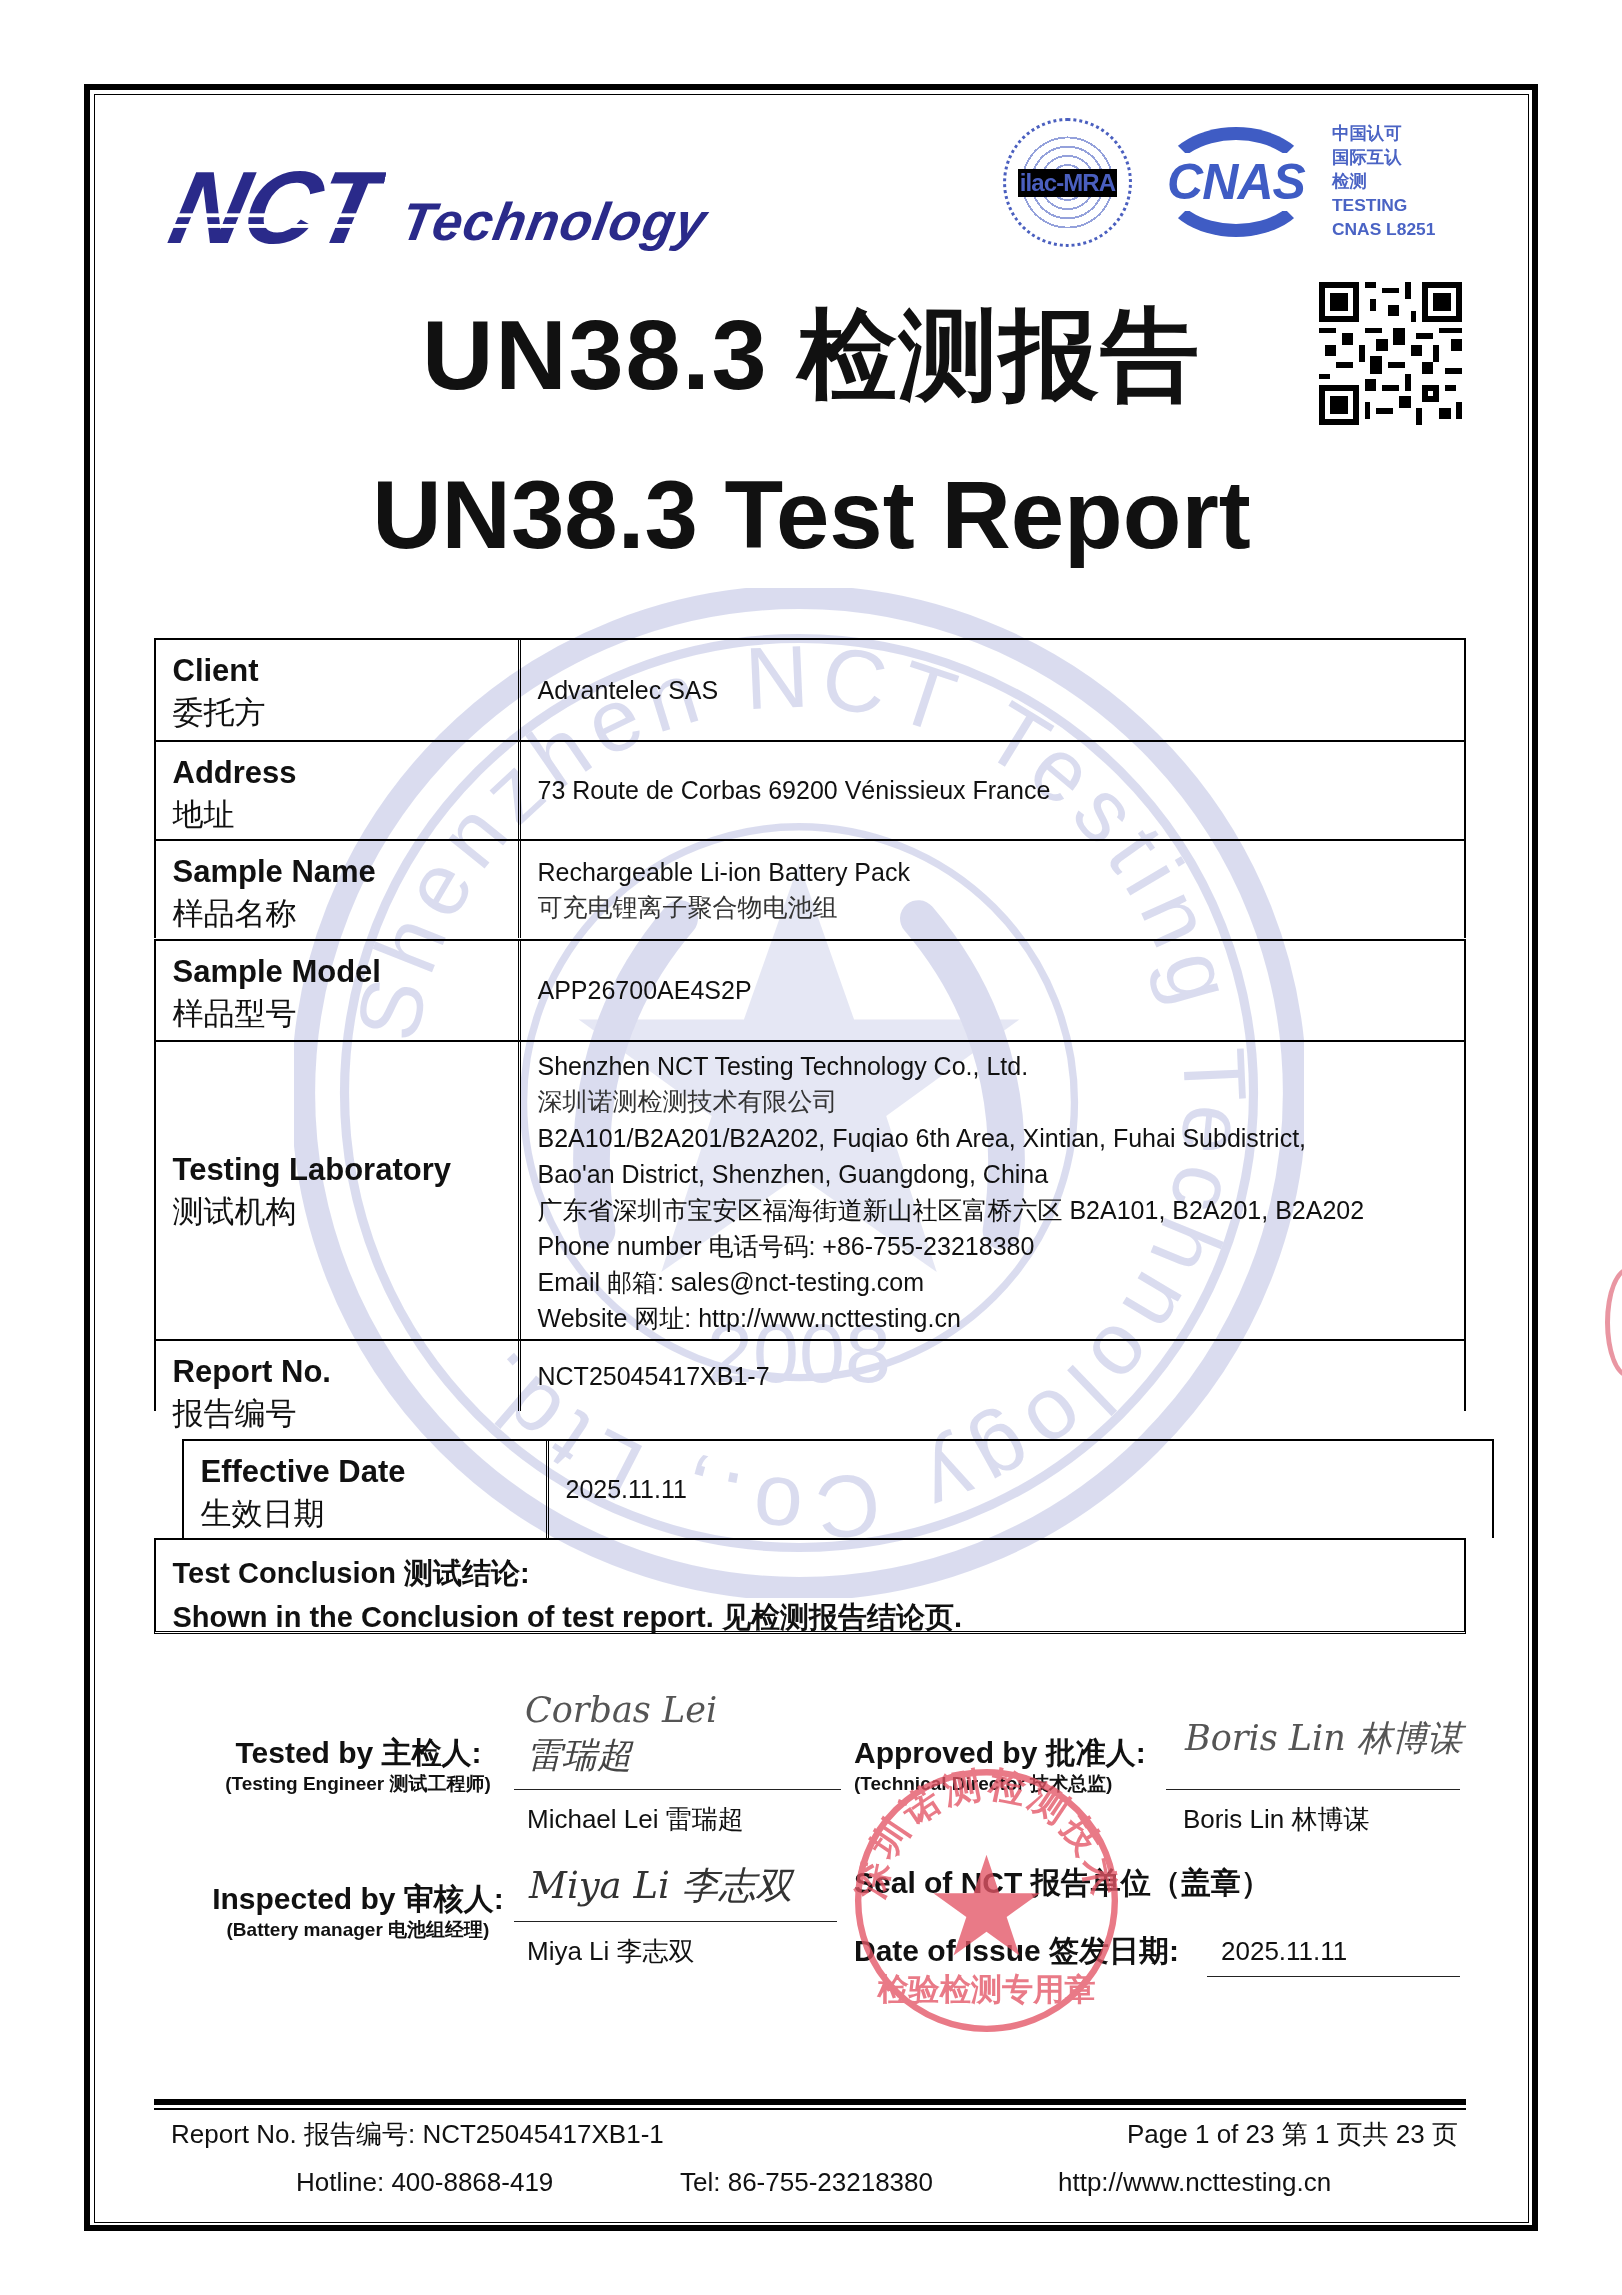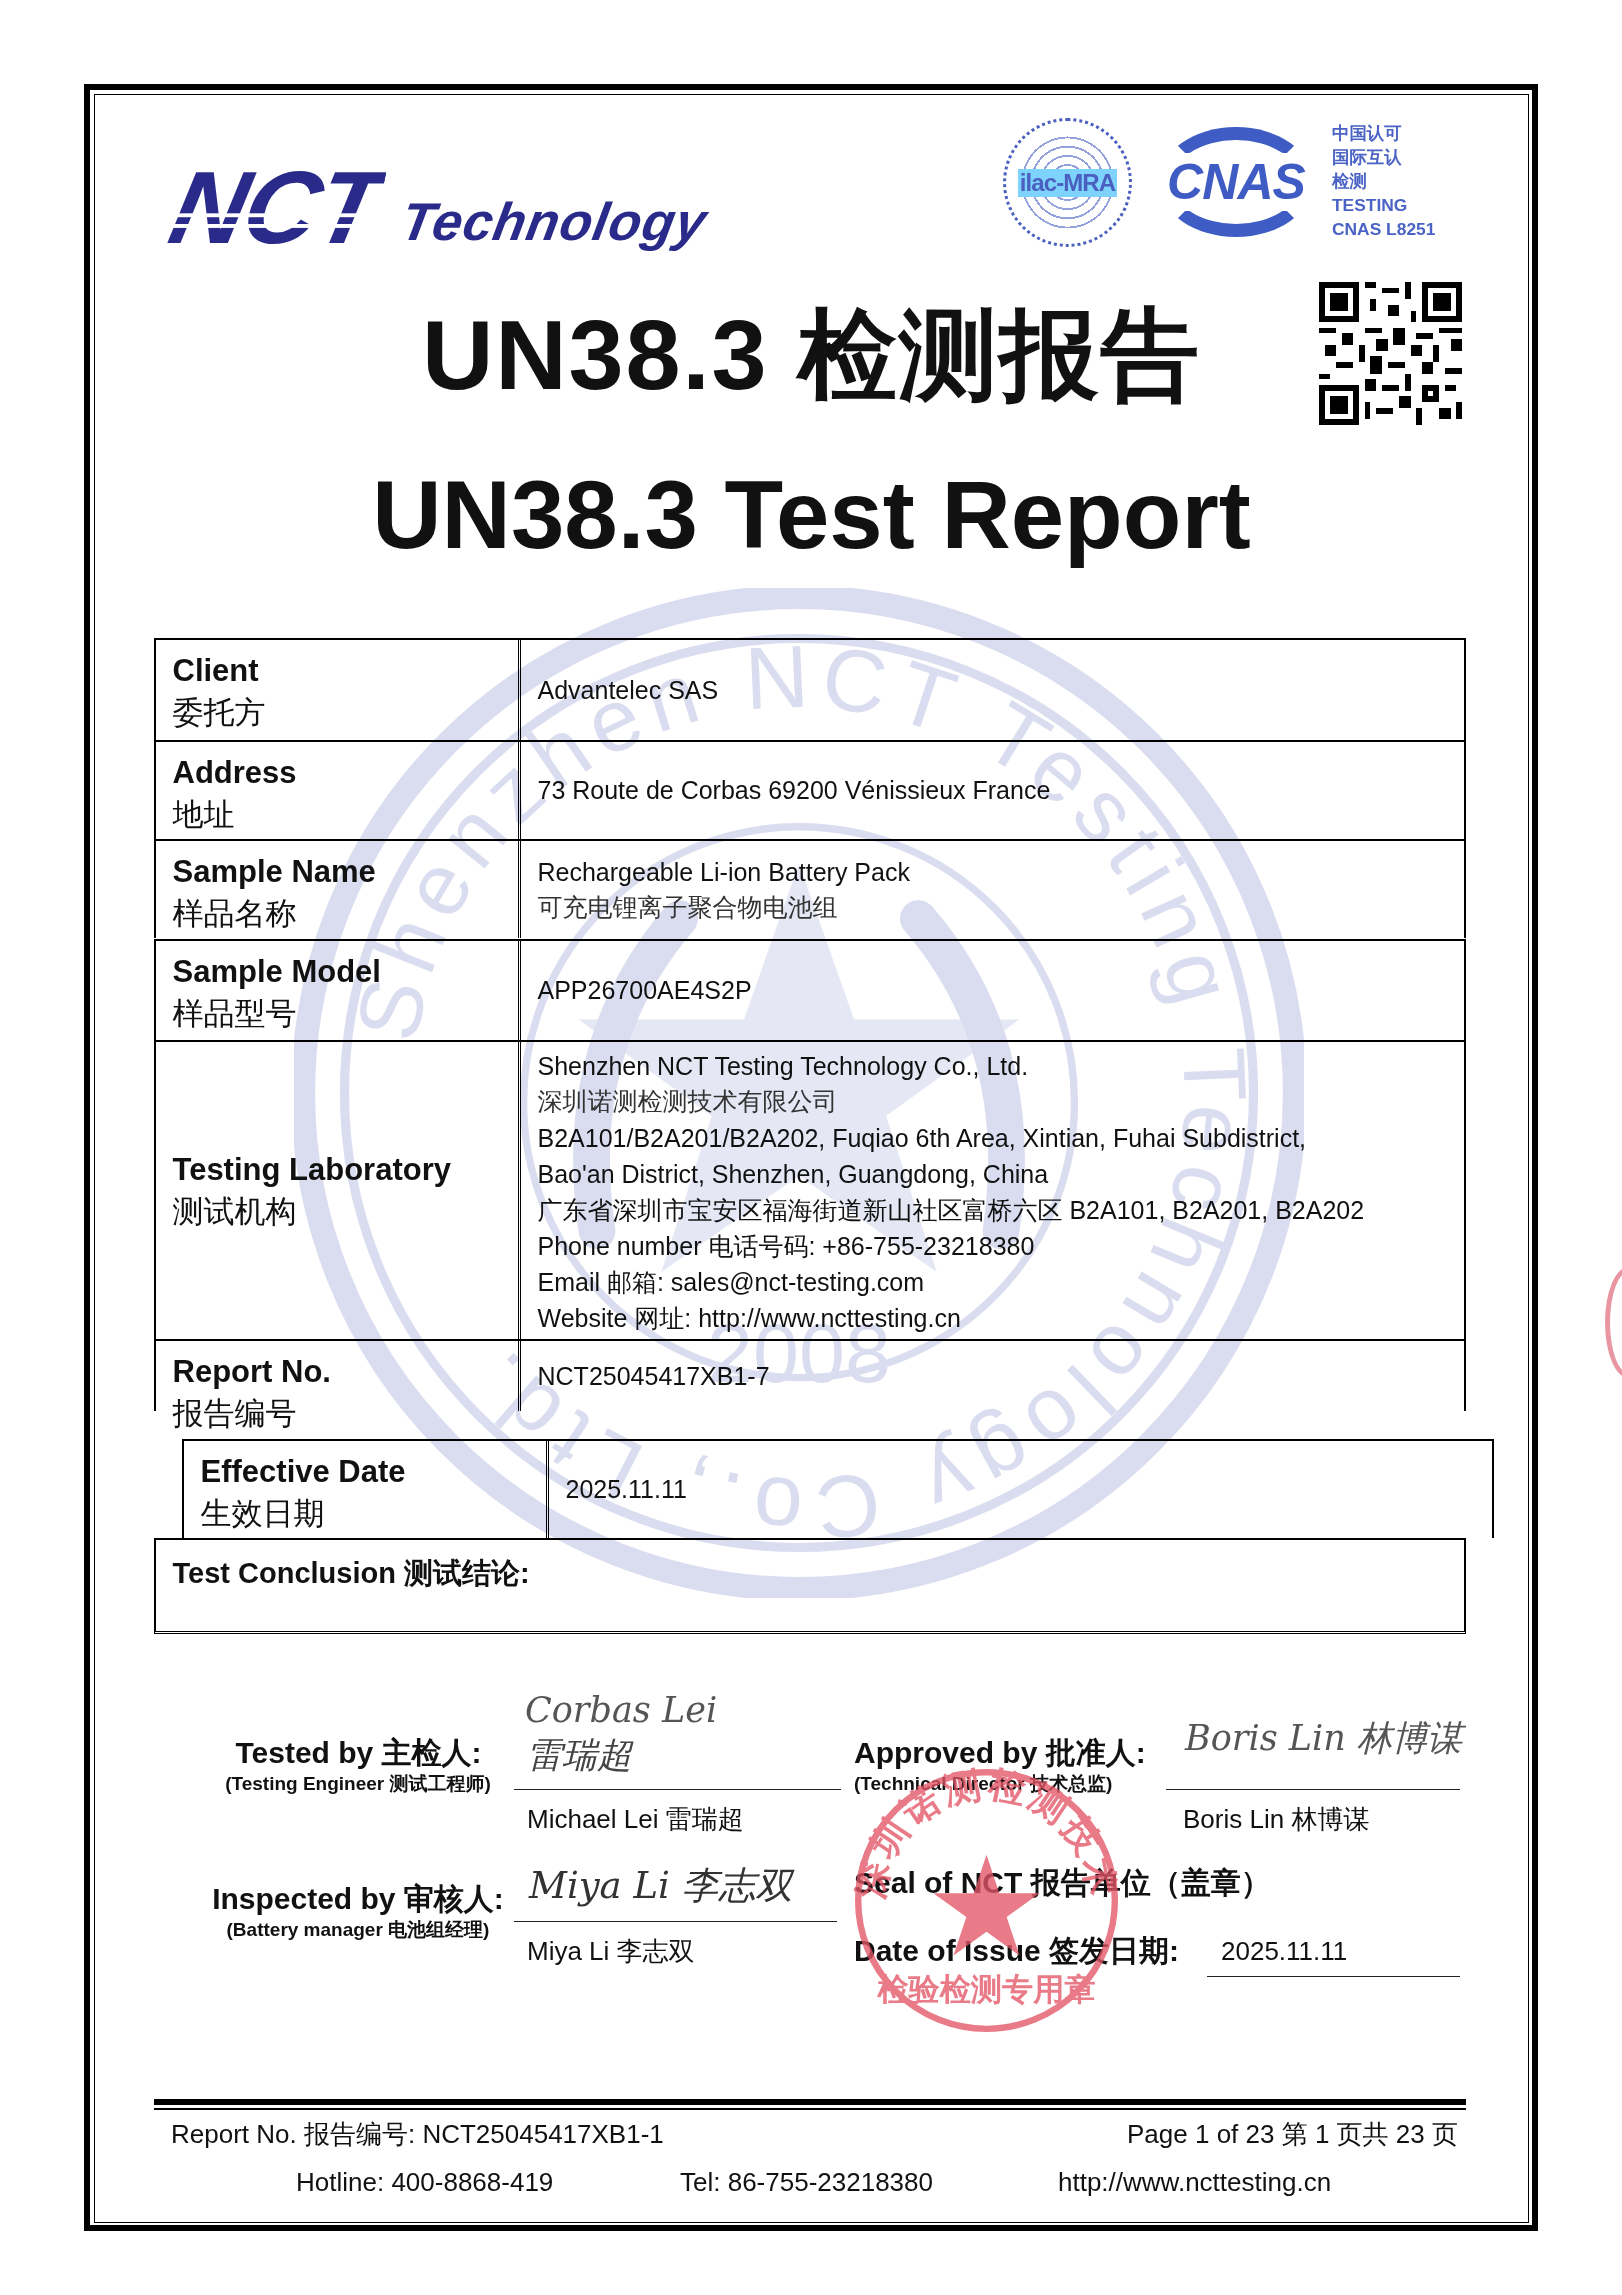--- a/index.html
+++ b/index.html
@@ -17,21 +17,21 @@
               background:repeating-linear-gradient(to bottom, #2a2a8a 0 9.2px, #2a2a8a 9.2px 57px, #fff 57px 61px, #2a2a8a 61px 68px, #fff 68px 72px);
               -webkit-background-clip:text; background-clip:text; -webkit-text-fill-color:transparent; }
   .logo-tech { left:402px; top:195px; font-size:53px; font-weight:bold; font-style:italic; color:#2a2a8a;
                line-height:1; transform:skewX(-10deg); letter-spacing:0.9px; }
 
   
   .ilac { left:1003px; top:118px; width:129px; height:129px; border-radius:50%;
           border:3.7px dotted #4a5fbf; box-sizing:border-box; display:flex; align-items:center; justify-content:center; overflow:hidden; }
   .ilac .arcs { position:absolute; inset:9.2px; border-radius:50%;
                 background:repeating-radial-gradient(circle at 50% 50%, transparent 0 7.3px, #5b6fc8 7.3px 9.2px); opacity:.65; }
-  .ilac span { position:relative; font-size:24px; font-weight:bold; color:#4a5fbf; background:#7dd3fc; padding:0 1.8px; letter-spacing:-0.9px; }
+  .ilac span { position:relative; font-size:24px; font-weight:bold; color:#4a5fbf; background:#000000; padding:0 1.8px; letter-spacing:-0.9px; }
   .cnas { left:1159px; top:127px; width:154px; height:110px; border-radius:50%;
           border:13px solid #3f5cc4; border-left-color:transparent; border-right-color:transparent; box-sizing:border-box;
           display:flex; align-items:center; justify-content:center; }
   .cnas span { font-size:50px; font-weight:bold; font-style:italic; color:#3f5cc4; background:#fff; letter-spacing:-0.9px; }
   .cnas-text { left:1332px; top:121px; font-size:17.4px; font-weight:bold; color:#4a63c4; line-height:24px; }
 
   
   .qr { left:1319px; top:282px; width:143px; height:143px; }
 
   
@@ -234,20 +234,21 @@
     <div class="en">Effective Date</div>
     <div class="cn">生效日期</div>
   </div>
   <div class="cell-value">
     <div class="v">2025.11.11</div>
   </div>
 </div>
 
 <div class="row last concl" style="top:1538px;height:96px;">
   <div class="line">Test Conclusion 测试结论:</div>
+  <div class="line">Shown in the Conclusion of test report. 见检测报告结论页.</div>
 </div>
 
 <div class="abs sig-label" style="left:184px;top:1738px;width:349px;">Tested by 主检人:</div>
 <div class="abs sig-sub" style="left:180px;top:1774px;width:356px;">(Testing Engineer 测试工程师)</div>
 <div class="abs sig-hand" style="left:525px;top:1690px;font-size:35px;">Corbas Lei</div>
 <div class="abs sig-hand" style="left:527px;top:1732px;font-size:35px;color:#444;">雷瑞超</div>
 <div class="abs sig-line" style="left:514px;top:1789px;width:327px;"></div>
 <div class="abs sig-name" style="left:527px;top:1806px;">Michael Lei 雷瑞超</div>
 
 <div class="abs sig-label" style="left:180px;top:1884px;width:356px;">Inspected by 审核人:</div>

